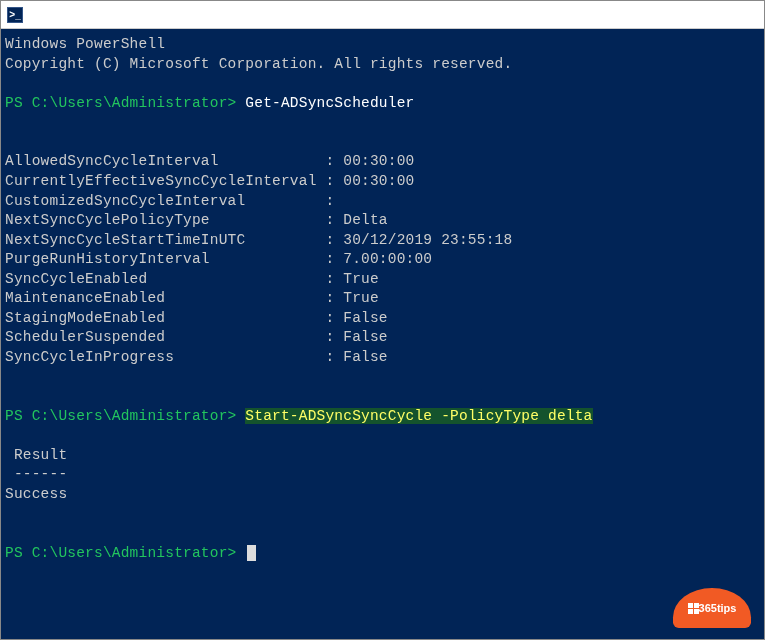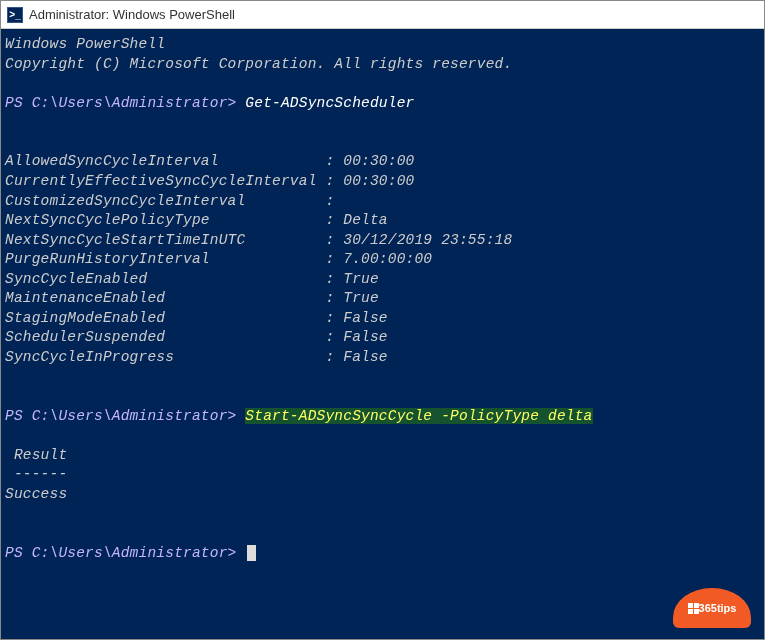--- a/index.html
+++ b/index.html
@@ -46,22 +46,22 @@
       flex: 1;
       background: #012456;
       color: #cccccc;
       padding: 6px 4px;
       font-size: 14.5px;
       line-height: 1.35;
       white-space: pre;
       letter-spacing: 0.2px;
       overflow: hidden;
     }
-    .line { display: block; font-style: italic; }
-    .prompt { color: #c4b5fd; }
+    .line { display: block; }
+    .prompt { color: #22c55e; }
     .cmd-yellow { color: #ffffff; }
     .cmd-highlight { color: #ffff66; background: #14532d; }
     .cursor-block {
       display: inline-block;
       width: 9px;
       height: 16px;
       background: #dddddd;
       vertical-align: text-bottom;
       margin-left: 2px;
     }
@@ -91,21 +91,20 @@
     .watermark .sq span { background: #fff; }
   </style>
 </head>
 <body>
 
 <div class="window">
   <div class="titlebar">
     <div class="ps-icon">
       <span>&gt;_</span>
     </div>
-    <span>Administrator: Windows PowerShell</span>
   </div>
   <div class="terminal" id="term"><span class="line">Windows PowerShell</span><span class="line">Copyright (C) Microsoft Corporation. All rights reserved.</span><span class="line"> </span><span class="line"><span class="prompt">PS C:\Users\Administrator&gt; </span><span class="cmd-yellow">Get-ADSyncScheduler</span></span><span class="line"> </span><span class="line"> </span><span class="line">AllowedSyncCycleInterval            : 00:30:00</span><span class="line">CurrentlyEffectiveSyncCycleInterval : 00:30:00</span><span class="line">CustomizedSyncCycleInterval         : </span><span class="line">NextSyncCyclePolicyType             : Delta</span><span class="line">NextSyncCycleStartTimeInUTC         : 30/12/2019 23:55:18</span><span class="line">PurgeRunHistoryInterval             : 7.00:00:00</span><span class="line">SyncCycleEnabled                    : True</span><span class="line">MaintenanceEnabled                  : True</span><span class="line">StagingModeEnabled                  : False</span><span class="line">SchedulerSuspended                  : False</span><span class="line">SyncCycleInProgress                 : False</span><span class="line"> </span><span class="line"> </span><span class="line"><span class="prompt">PS C:\Users\Administrator&gt; </span><span class="cmd-highlight">Start-ADSyncSyncCycle -PolicyType delta</span></span><span class="line"> </span><span class="line"> Result</span><span class="line"> ------</span><span class="line">Success</span><span class="line"> </span><span class="line"> </span><span class="line"><span class="prompt">PS C:\Users\Administrator&gt; </span><span class="cursor-block"></span></span></div>
 </div>
 
 <div class="watermark">
   <span class="sq">
       <span></span>
       <span></span>
       <span></span>
       <span></span>

